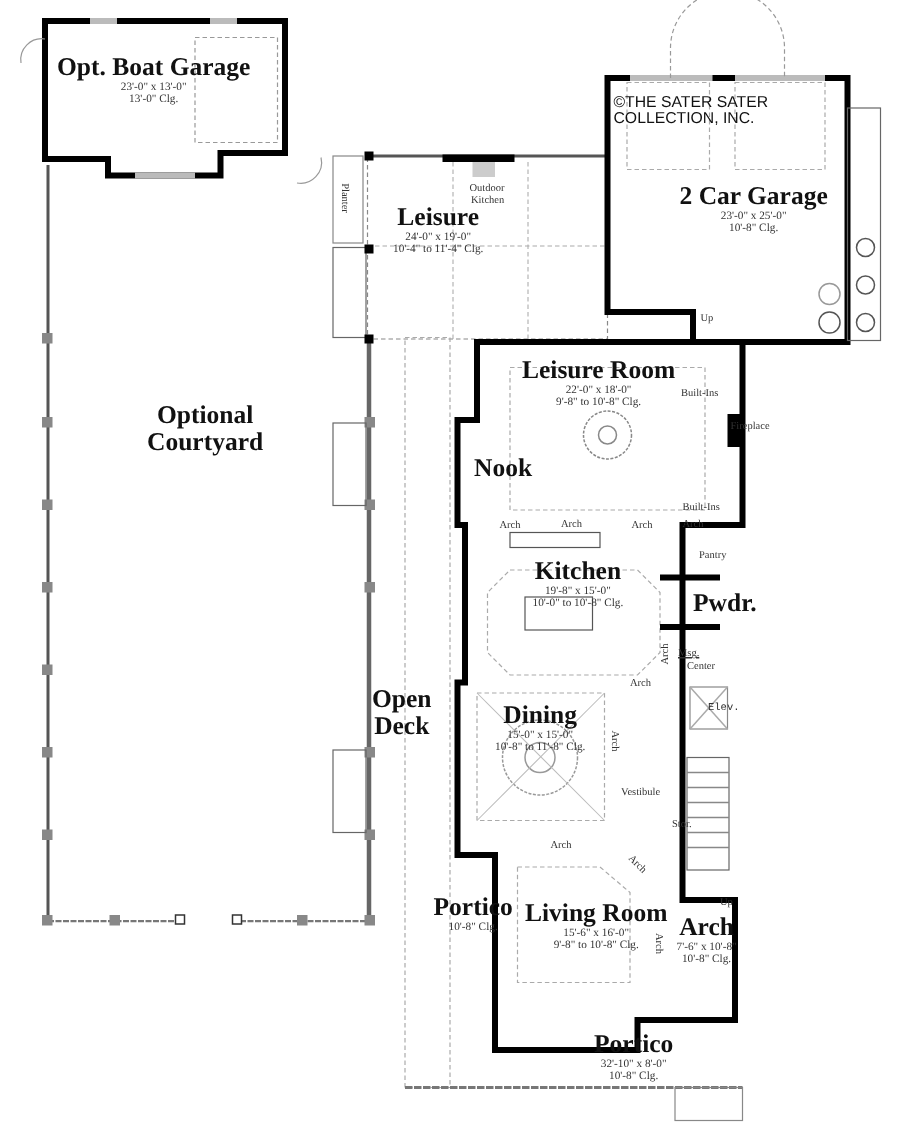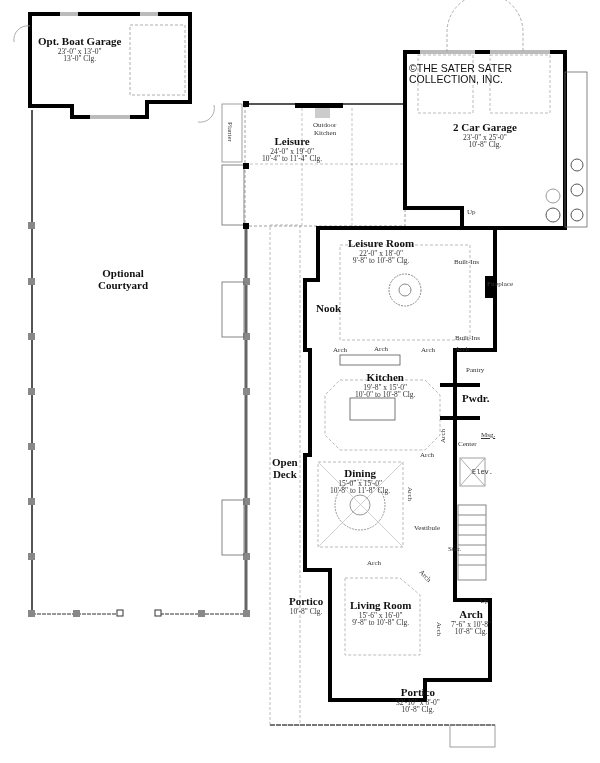--- a/index.html
+++ b/index.html
@@ -1,19 +1,19 @@
 <!DOCTYPE html>
 <html><head>
 <meta charset="utf-8">
 <style>
   html, body { margin:0; padding:0; background:#ffffff; }
   body { width:600px; height:763px; position:relative; overflow:hidden; font-family:"Liberation Serif", serif; color:#111; }
   svg.plan { position:absolute; left:0; top:0; }
   .lbl { position:absolute; text-align:center; white-space:nowrap; line-height:1.05; }
-  .lbl .name { font-weight:bold; font-size:11px; display:block; }
+  .lbl .name { font-weight:bold; font-size:17px; display:block; }
   .lbl .dim { font-size:7.5px; display:block; color:#333; }
   .small { position:absolute; font-size:7px; color:#333; white-space:nowrap; font-family:"Liberation Serif", serif; }
   .copy { position:absolute; left:409px; top:63px; font-family:"Liberation Sans", sans-serif; font-size:10.5px; line-height:1.05; color:#111; }
 </style>
 </head>
 <body>
 
 <svg class="plan" width="600" height="763" viewBox="0 0 600 763">
 
   <g>
@@ -160,21 +160,21 @@
 <div class="lbl" style="left:355px;top:372px;">
   <span class="name">Kitchen</span>
   <span class="dim">19'-8" x 15'-0"</span>
   <span class="dim">10'-0" to 10'-8" Clg.</span>
 </div>
 
 <div class="lbl" style="left:462px;top:393px;">
   <span class="name">Pwdr.</span>
 </div>
 
-<div class="lbl" style="left:248px;top:457px;padding-left:24px;">
+<div class="lbl" style="left:248px;top:457px;">
   <span class="name">Open</span>
   <span class="name">Deck</span>
 </div>
 
 <div class="lbl" style="left:330px;top:468px;">
   <span class="name">Dining</span>
   <span class="dim">15'-0" x 15'-0"</span>
   <span class="dim">10'-8" to 11'-8" Clg.</span>
 </div>
 
@@ -206,21 +206,21 @@
 <span class="small" style="left:220px;top:128px;transform:rotate(90deg);">Planter</span>
 <span class="small" style="left:467px;top:208px;">Up</span>
 <span class="small" style="left:454px;top:258px;">Built-Ins</span>
 <span class="small" style="left:447px;top:280px;margin-left:40px;">Fireplace</span>
 <span class="small" style="left:455px;top:334px;">Built-Ins</span>
 <span class="small" style="left:333px;top:346px;">Arch</span>
 <span class="small" style="left:374px;top:345px;">Arch</span>
 <span class="small" style="left:421px;top:346px;">Arch</span>
 <span class="small" style="left:455px;top:345px;">Arch</span>
 <span class="small" style="left:466px;top:366px;">Pantry</span>
-<span class="small" style="left:481px;top:431px;text-decoration:underline;">Msg.</span>
+<span class="small" style="left:452px;top:431px;text-decoration:underline;">Msg.</span>
 <span class="small" style="left:458px;top:440px;">Center</span>
 <span class="small" style="left:436px;top:432px;transform:rotate(-90deg);">Arch</span>
 <span class="small" style="left:420px;top:451px;">Arch</span>
 <span class="small" style="left:472px;top:468px;font-family:Liberation Mono, monospace;">Elev.</span>
 <span class="small" style="left:403px;top:490px;transform:rotate(90deg);">Arch</span>
 <span class="small" style="left:414px;top:524px;">Vestibule</span>
 <span class="small" style="left:448px;top:545px;">Stor.</span>
 <span class="small" style="left:367px;top:559px;">Arch</span>
 <span class="small" style="left:418px;top:572px;transform:rotate(45deg);">Arch</span>
 <span class="small" style="left:432px;top:625px;transform:rotate(90deg);">Arch</span>

